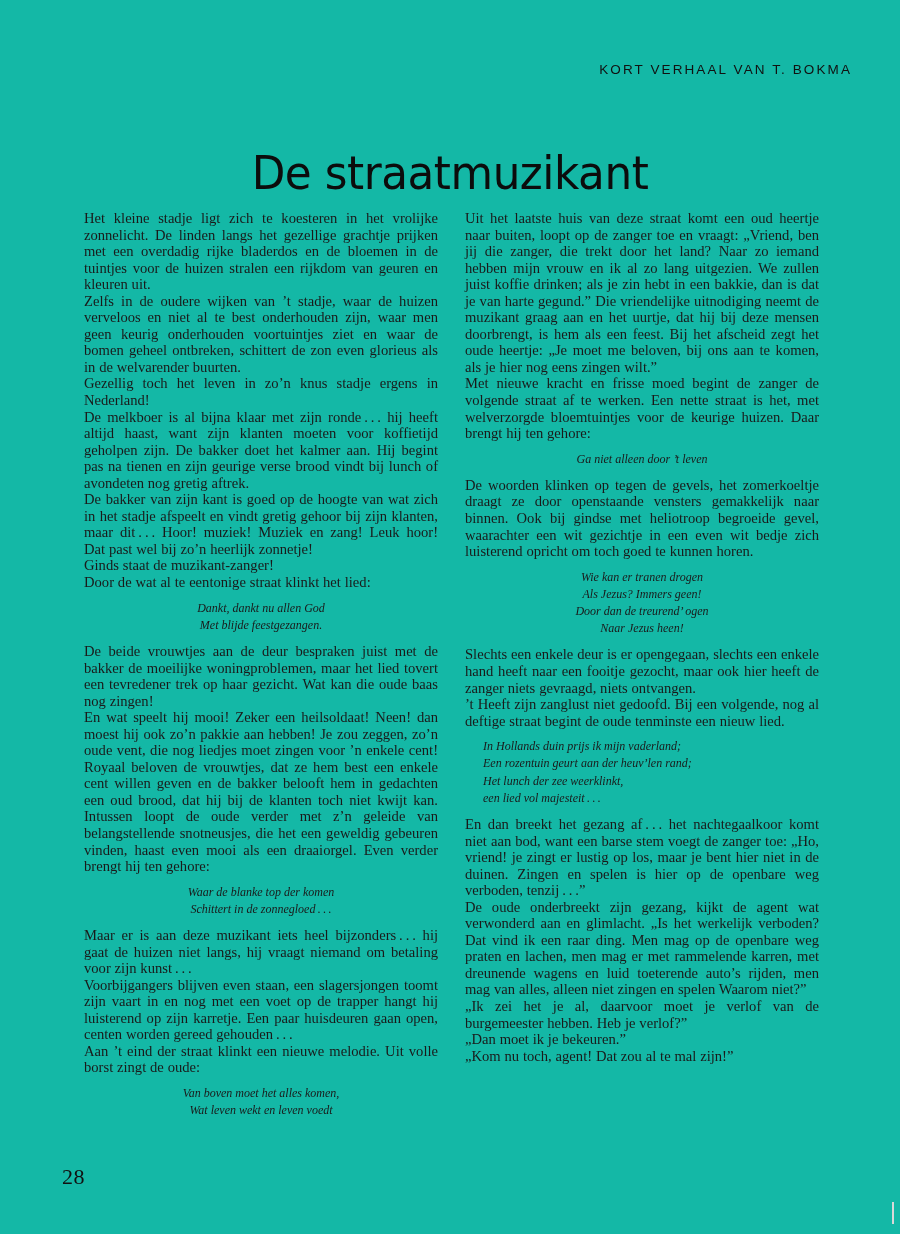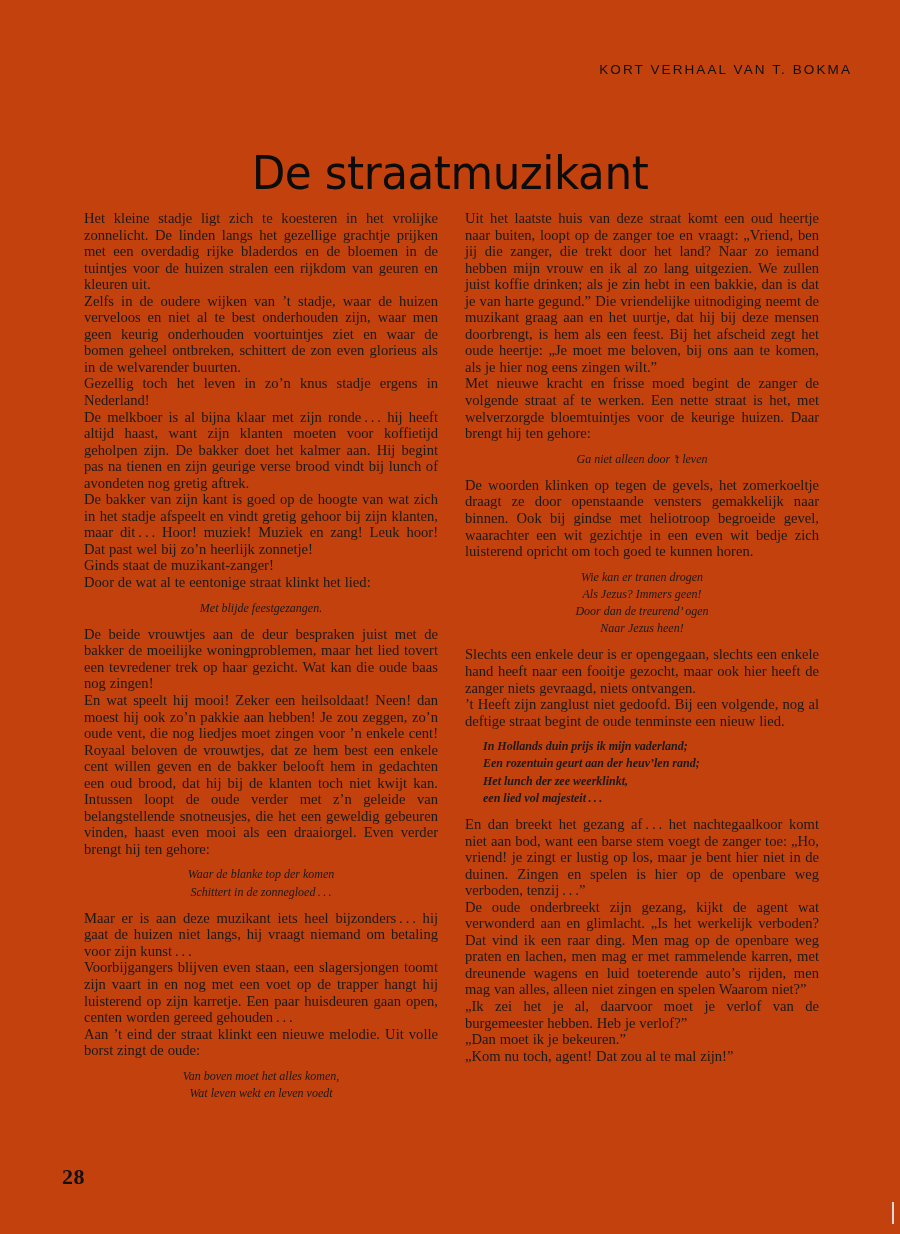--- a/index.html
+++ b/index.html
@@ -13,21 +13,21 @@
     height: 1234px;
     position: relative;
     font-family: "Liberation Serif", "DejaVu Serif", serif;
     color: #1a1a1a;
     overflow: hidden;
   }
 
   .page {
     position: absolute;
     inset: 0;
-    background: #c2410c;
+    background: #14b8a6;
     padding-left: 36px;
   }
 
   
   .running-head {
     position: absolute;
     top: 62px;
     right: 48px;
     font-family: "Liberation Sans", "DejaVu Sans", sans-serif;
     font-size: 13.5px;
@@ -82,34 +82,33 @@
   .verse {
     margin: 9px 0 9px 0;
     font-style: italic;
     font-size: 12px;
     line-height: 17.2px;
     text-align: center;
   }
   .verse.indent {
     text-align: left;
     padding-left: 18px;
-    font-weight: bold;
   }
   .verse .vline {
     display: block;
     white-space: nowrap;
   }
 
   
   .folio {
     position: absolute;
     left: 62px;
     bottom: 44px;
     font-size: 22px;
-    font-weight: bold;
+    font-weight: normal;
     color: #111;
     letter-spacing: 0.5px;
   }
 
   .edge-mark {
     position: absolute;
     right: 6px;
     bottom: 10px;
     width: 2px;
     height: 22px;
@@ -131,20 +130,21 @@
 
       <p class="body">Het kleine stadje ligt zich te koesteren in het vrolijke zonnelicht. De linden langs het gezellige grachtje prijken met een overdadig rijke bladerdos en de bloemen in de tuintjes voor de huizen stralen een rijkdom van geuren en kleuren uit.</p>
       <p class="body">Zelfs in de oudere wijken van ’t stadje, waar de huizen verveloos en niet al te best onderhouden zijn, waar men geen keurig onderhouden voortuintjes ziet en waar de bomen geheel ontbreken, schittert de zon even glorieus als in de welvarender buurten.</p>
       <p class="body">Gezellig toch het leven in zo’n knus stadje ergens in Nederland!</p>
       <p class="body">De melkboer is al bijna klaar met zijn ronde . . . hij heeft altijd haast, want zijn klanten moeten voor koffietijd geholpen zijn. De bakker doet het kalmer aan. Hij begint pas na tienen en zijn geurige verse brood vindt bij lunch of avondeten nog gretig aftrek.</p>
       <p class="body">De bakker van zijn kant is goed op de hoogte van wat zich in het stadje afspeelt en vindt gretig gehoor bij zijn klanten, maar dit . . . Hoor! muziek! Muziek en zang! Leuk hoor! Dat past wel bij zo’n heerlijk zonnetje!</p>
       <p class="body">Ginds staat de muzikant-zanger!</p>
       <p class="body">Door de wat al te eentonige straat klinkt het lied:</p>
 
       <div class="verse">
+        <span class="vline">Dankt, dankt nu allen God</span>
         <span class="vline">Met blijde feestgezangen.</span>
       </div>
 
       <p class="body">De beide vrouwtjes aan de deur bespraken juist met de bakker de moeilijke woningproblemen, maar het lied tovert een tevredener trek op haar gezicht. Wat kan die oude baas nog zingen!</p>
       <p class="body">En wat speelt hij mooi! Zeker een heilsoldaat! Neen! dan moest hij ook zo’n pakkie aan hebben! Je zou zeggen, zo’n oude vent, die nog liedjes moet zingen voor ’n enkele cent! Royaal beloven de vrouwtjes, dat ze hem best een enkele cent willen geven en de bakker belooft hem in gedachten een oud brood, dat hij bij de klanten toch niet kwijt kan. Intussen loopt de oude verder met z’n geleide van belangstellende snotneusjes, die het een geweldig gebeuren vinden, haast even mooi als een draaiorgel. Even verder brengt hij ten gehore:</p>
 
       <div class="verse">
         <span class="vline">Waar de blanke top der komen</span>
         <span class="vline">Schittert in de zonnegloed . . .</span>
       </div>

